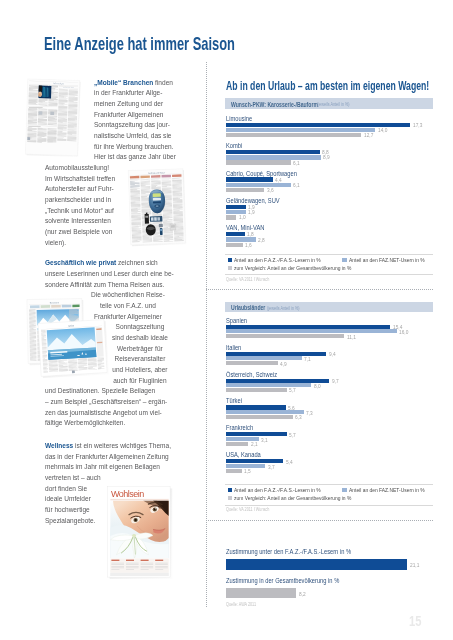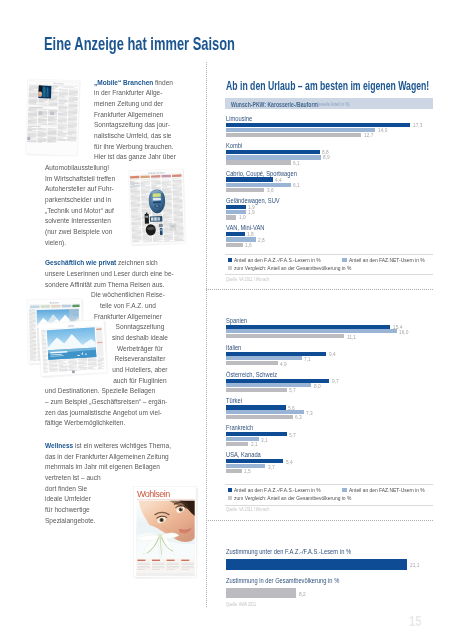--- a/index.html
+++ b/index.html
@@ -1307,21 +1307,21 @@
           <rect x="57.20" y="44.80" width="3.12" height="0.36" fill="#cccccc"></rect>
           <rect x="57.20" y="45.60" width="6.40" height="0.36" fill="#cccccc"></rect>
           <rect x="57.20" y="46.40" width="6.40" height="0.36" fill="#cccccc"></rect>
           <rect x="57.20" y="47.20" width="3.53" height="0.36" fill="#cccccc"></rect>
           <rect x="57.20" y="48.00" width="3.25" height="0.36" fill="#cccccc"></rect>
           <rect x="57.20" y="48.80" width="6.40" height="0.36" fill="#cccccc"></rect>
           <rect x="31.0" y="49.0" width="2.8" height="2.6" fill="#9aa4b0"></rect>
         </g>
       </svg>
     </div>
-<div class="imgbox" style="left:133px;top:486px;">
+<div class="imgbox" style="left:107px;top:486px;">
       <svg viewBox="0 0 68 96" width="68" height="96" xmlns="http://www.w3.org/2000/svg">
         <defs>
           <linearGradient id="skinG" x1="0.1" y1="0.1" x2="0.8" y2="0.9">
             <stop offset="0" stop-color="#f7ddc8"></stop>
             <stop offset="0.3" stop-color="#f2c6a6"></stop>
             <stop offset="0.7" stop-color="#e6ac8c"></stop>
             <stop offset="1" stop-color="#d59a7d"></stop>
           </linearGradient>
           <linearGradient id="bgG" x1="0.1" y1="0" x2="0.1" y2="1">
             <stop offset="0" stop-color="#fdfdfd"></stop>
@@ -1480,20 +1480,24 @@
     <div class="val" style="top:231.35px;left:247.41px;">1,8</div>
 <div class="barrow" style="top:237.35px;width:29.88px;height:4.40px;background:#9ab4d6;"></div>
     <div class="val" style="top:236.60px;left:258.08px;">2,8</div>
 <div class="barrow" style="top:242.60px;width:17.07px;height:4.40px;background:#bcbcc0;"></div>
     <div class="val" style="top:241.85px;left:245.27px;">1,6</div>
 <div class="sep" style="top:253.80px;left:225.40px;width:207.40px;background:#d9d9d9"></div>
 <div class="lgrow" style="top:256.90px;"><span class="sw" style="background:#0f4c96"></span><span class="lgt">Anteil an den F.A.Z.-/F.A.S.-Lesern in %</span><span class="sw sw2" style="background:#9ab4d6"></span><span class="lgt">Anteil an den FAZ.NET-Usern in %</span></div>
 <div class="lgrow" style="top:264.80px;"><span class="sw" style="background:#c9c9cf"></span><span class="lgt">zum Vergleich: Anteil an der Gesamtbevölkerung in %</span></div>
 <div class="sep" style="top:274.30px;left:225.40px;width:207.40px;background:#d9d9d9"></div>
 <div class="src" style="top:277.60px;">Quelle: VA 2011 I Wunsch</div>
+<div class="cband" style="top:301.50px;height:10.70px;">
+      <span class="ct" style="top:2.90px;">Urlaubsländer</span>
+      <span class="cs" style="top:4.10px;left:41.50px;">(jeweils Anteil in %)</span>
+    </div>
 <div class="cat" style="top:316.60px;">Spanien</div>
 <div class="barrow" style="top:324.60px;width:164.32px;height:4.05px;background:#0f4c96;"></div>
     <div class="val" style="top:323.85px;left:392.52px;">15,4</div>
 <div class="barrow" style="top:329.45px;width:170.72px;height:4.05px;background:#9ab4d6;"></div>
     <div class="val" style="top:328.70px;left:398.92px;">16,0</div>
 <div class="barrow" style="top:334.30px;width:118.44px;height:4.05px;background:#bcbcc0;"></div>
     <div class="val" style="top:333.55px;left:346.64px;">11,1</div>
 <div class="cat" style="top:343.56px;">Italien</div>
 <div class="barrow" style="top:351.56px;width:100.30px;height:4.05px;background:#0f4c96;"></div>
     <div class="val" style="top:350.81px;left:328.50px;">9,4</div>

